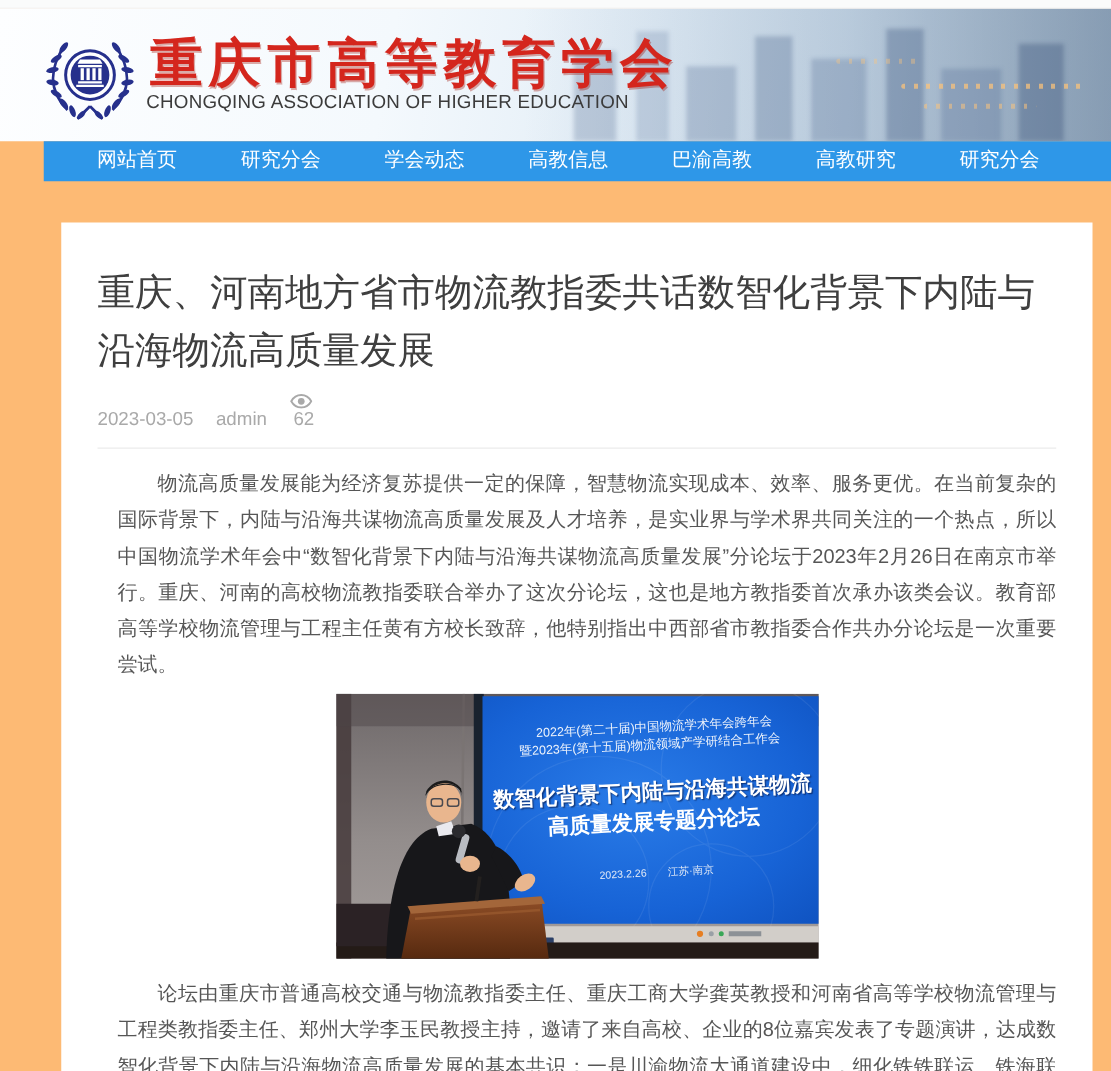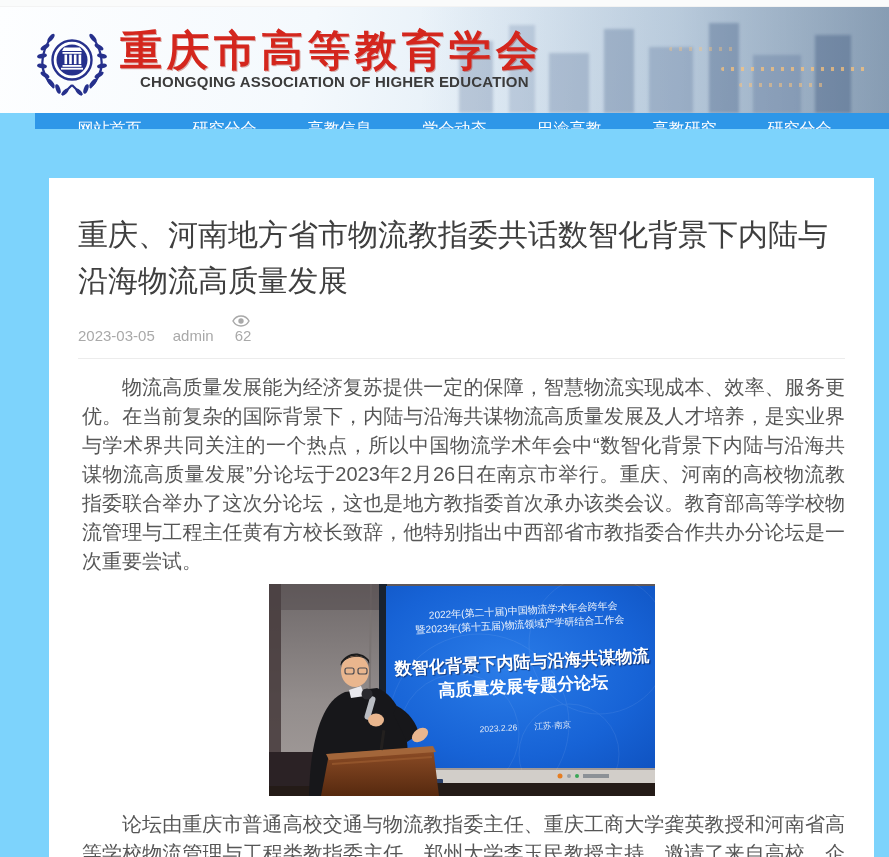--- a/index.html
+++ b/index.html
@@ -1,20 +1,20 @@
 <!DOCTYPE html>
 <html><head>
 <meta charset="utf-8">
 <style>
   * { margin:0; padding:0; box-sizing:border-box; }
   html,body { background:#e9e9ea; }
   body { font-family:"Liberation Sans","DejaVu Sans",sans-serif; }
   #frame {
     position:relative; width:889px; height:857px; overflow:hidden;
-    background:#7dd3fc; margin:0;
+    background:#fdba74; margin:0;
   }
   
   .top-strip { position:absolute; left:0; top:0; width:889px; height:7px; background:#fafbfb; border-bottom:1px solid #f3f3f3; }
   
   .header {
     position:absolute; left:0; top:7px; width:889px; height:106px;
     background:linear-gradient(100deg,#fdfeff 0%,#f4f9fd 35%,#e2edf6 58%,#c9d9e6 82%,#bccfdd 100%);
     overflow:hidden;
   }
   .city { position:absolute; right:0; top:0; width:470px; height:106px; overflow:hidden;
@@ -35,26 +35,26 @@
   .l2 { right:60px; top:76px; width:90px; opacity:.55; }
   .l3 { right:150px; top:40px; width:70px; opacity:.4; }
   .logo { position:absolute; left:35px; top:16px; }
   .site-cn {
     position:absolute; left:120px; top:16px; width:420px;
     font-family:"DejaVu Serif","Liberation Serif",serif;
     font-size:42px; font-weight:bold; color:#d4261d; letter-spacing:5px;
     text-shadow:1px 1px 0 rgba(160,20,10,.35); white-space:nowrap;
   }
   .site-en {
-    position:absolute; left:140px; top:66px; width:420px;
-    font-size:15px; font-weight:bold; color:#3b3b3b; letter-spacing:.2px; white-space:nowrap;
+    position:absolute; left:117px; top:66px; width:420px;
+    font-size:15px; font-weight:normal; color:#3b3b3b; letter-spacing:.2px; white-space:nowrap;
   }
   
   .nav {
-    position:absolute; left:35px; top:113px; width:854px; height:16px;
+    position:absolute; left:35px; top:113px; width:854px; height:32px;
     background:#2e97e8; display:flex; padding-left:17px; overflow:hidden;
   }
   .nav-item {
     flex:0 0 115px; width:115px; text-align:center; line-height:32px;
     color:#ffffff; font-size:16px; cursor:pointer; white-space:nowrap;
   }
   
   .card {
     position:absolute; left:49px; top:178px; width:825px; height:679px;
     background:#ffffff; padding:34px 29px 0 29px; overflow:hidden;
@@ -62,22 +62,22 @@
   .article-title {
     font-size:30px; line-height:46px; font-weight:400; color:#3f3f3f;font-family:Liberation Serif, serif;
   }
   .meta { margin-top:11px; display:flex; align-items:flex-end; color:#a9a9a9; font-size:15px; }
   .meta > * { margin-right:18px; }
   .views { display:flex; align-items:center;flex-direction:column; }
   .views svg { margin-right:5px; display:block; }
   .divider { border:none; border-top:1px solid #ececec; margin-top:14px; }
   .content { margin-top:14px; }
   .content p {
-    font-size:20px; line-height:29px; color:#565656; text-indent:2em;
-    margin:0 0 8px 4px; text-align:justify;
+    font-size:16px; line-height:29px; color:#565656; text-indent:2em;
+    margin:0 0 8px 16px; text-align:justify;
   }
   .photo-wrap { width:386px; height:212px; margin:6px auto 14px auto; }
 </style>
 </head>
 <body>
 
 <div id="frame">
 
   <div class="top-strip"></div>
 
@@ -136,22 +136,22 @@
       </svg>
     </div>
 
     <div class="site-cn">重庆市高等教育学会</div>
     <div class="site-en">CHONGQING ASSOCIATION OF HIGHER EDUCATION</div>
   </div>
 
   <div class="nav">
     <div class="nav-item">网站首页</div>
     <div class="nav-item">研究分会</div>
+    <div class="nav-item">学会动态</div>
     <div class="nav-item">高教信息</div>
-    <div class="nav-item">学会动态</div>
     <div class="nav-item">巴渝高教</div>
     <div class="nav-item">高教研究</div>
     <div class="nav-item">研究分会</div>
   </div>
 
   <div class="card">
 
     <h1 class="article-title">重庆、河南地方省市物流教指委共话数智化背景下内陆与沿海物流高质量发展</h1>
 
     <div class="meta">

